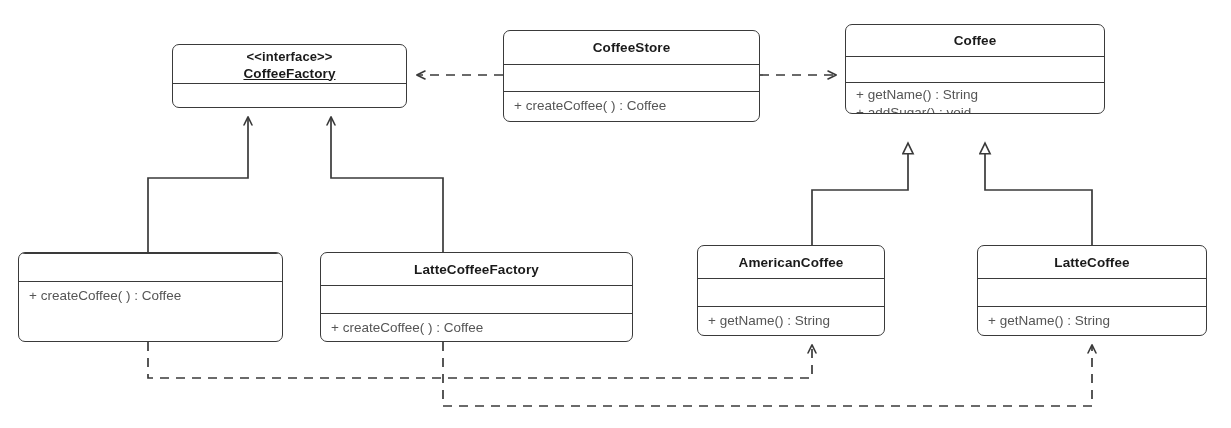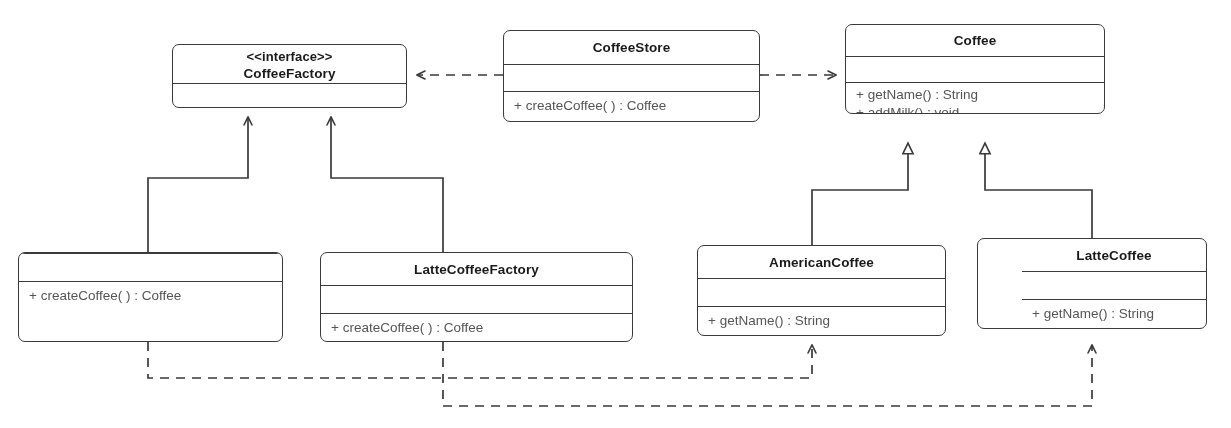--- a/index.html
+++ b/index.html
@@ -50,20 +50,21 @@
   }
   .uml-head .stereo {
     font-weight: bold;
     font-size: 13px;
     line-height: 17px;
   }
   .uml-head .cname {
     line-height: 17px;
   }
   .uml-head.iface .cname {
+    text-decoration: underline;
   }
   .divider {
     width: 100%;
     height: 0;
     border-top: 1.6px solid #3a3a3a;
   }
   .uml-attrs {
     box-sizing: border-box;
     width: 100%;
   }
@@ -94,25 +95,25 @@
   #cls-coffee .uml-ops { padding-top: 3px; padding-bottom: 0; }
 
   #cls-americanfactory { left: 18px; top: 252px; width: 265px; height: 90px; }
   #cls-americanfactory .uml-head { height: 32px; }
   #cls-americanfactory .uml-attrs { height: 27px; }
 
   #cls-lattefactory { left: 320px; top: 252px; width: 313px; height: 90px; }
   #cls-lattefactory .uml-head { height: 32px; }
   #cls-lattefactory .uml-attrs { height: 27px; }
 
-  #cls-americancoffee { left: 697px; top: 245px; width: 249px; height: 91px; }
+  #cls-americancoffee { left: 697px; top: 245px; width: 188px; height: 91px; }
   #cls-americancoffee .uml-head { height: 32px; }
   #cls-americancoffee .uml-attrs { height: 27px; }
 
-  #cls-lattecoffee { left: 977px; top: 238px; width: 230px; height: 91px; padding-left: 44px; }
+  #cls-lattecoffee { left: 977px; top: 245px; width: 230px; height: 91px; }
   #cls-lattecoffee .uml-head { height: 32px; }
   #cls-lattecoffee .uml-attrs { height: 27px; }
 </style>
 </head>
 <body>
 
 <div id="canvas">
 
   <svg id="edge-layer" viewBox="0 0 1231 428" width="1231" height="428" xmlns="http://www.w3.org/2000/svg">
     <defs>
@@ -171,21 +172,20 @@
 
   <div class="uml-class" id="cls-coffee">
     <div class="uml-head">
       <div class="cname">Coffee</div>
     </div>
     <div class="divider"></div>
     <div class="uml-attrs"></div>
     <div class="divider"></div>
     <div class="uml-ops">
       <div class="op">+ getName() : String</div>
-      <div class="op">+ addMilk() : void</div>
       <div class="op">+ addSugar() : void</div>
     </div>
   </div>
 
   <div class="uml-class" id="cls-americanfactory">
     <div class="divider"></div>
     <div class="uml-attrs"></div>
     <div class="divider"></div>
     <div class="uml-ops">
       <div class="op">+ createCoffee( ) : Coffee</div>

